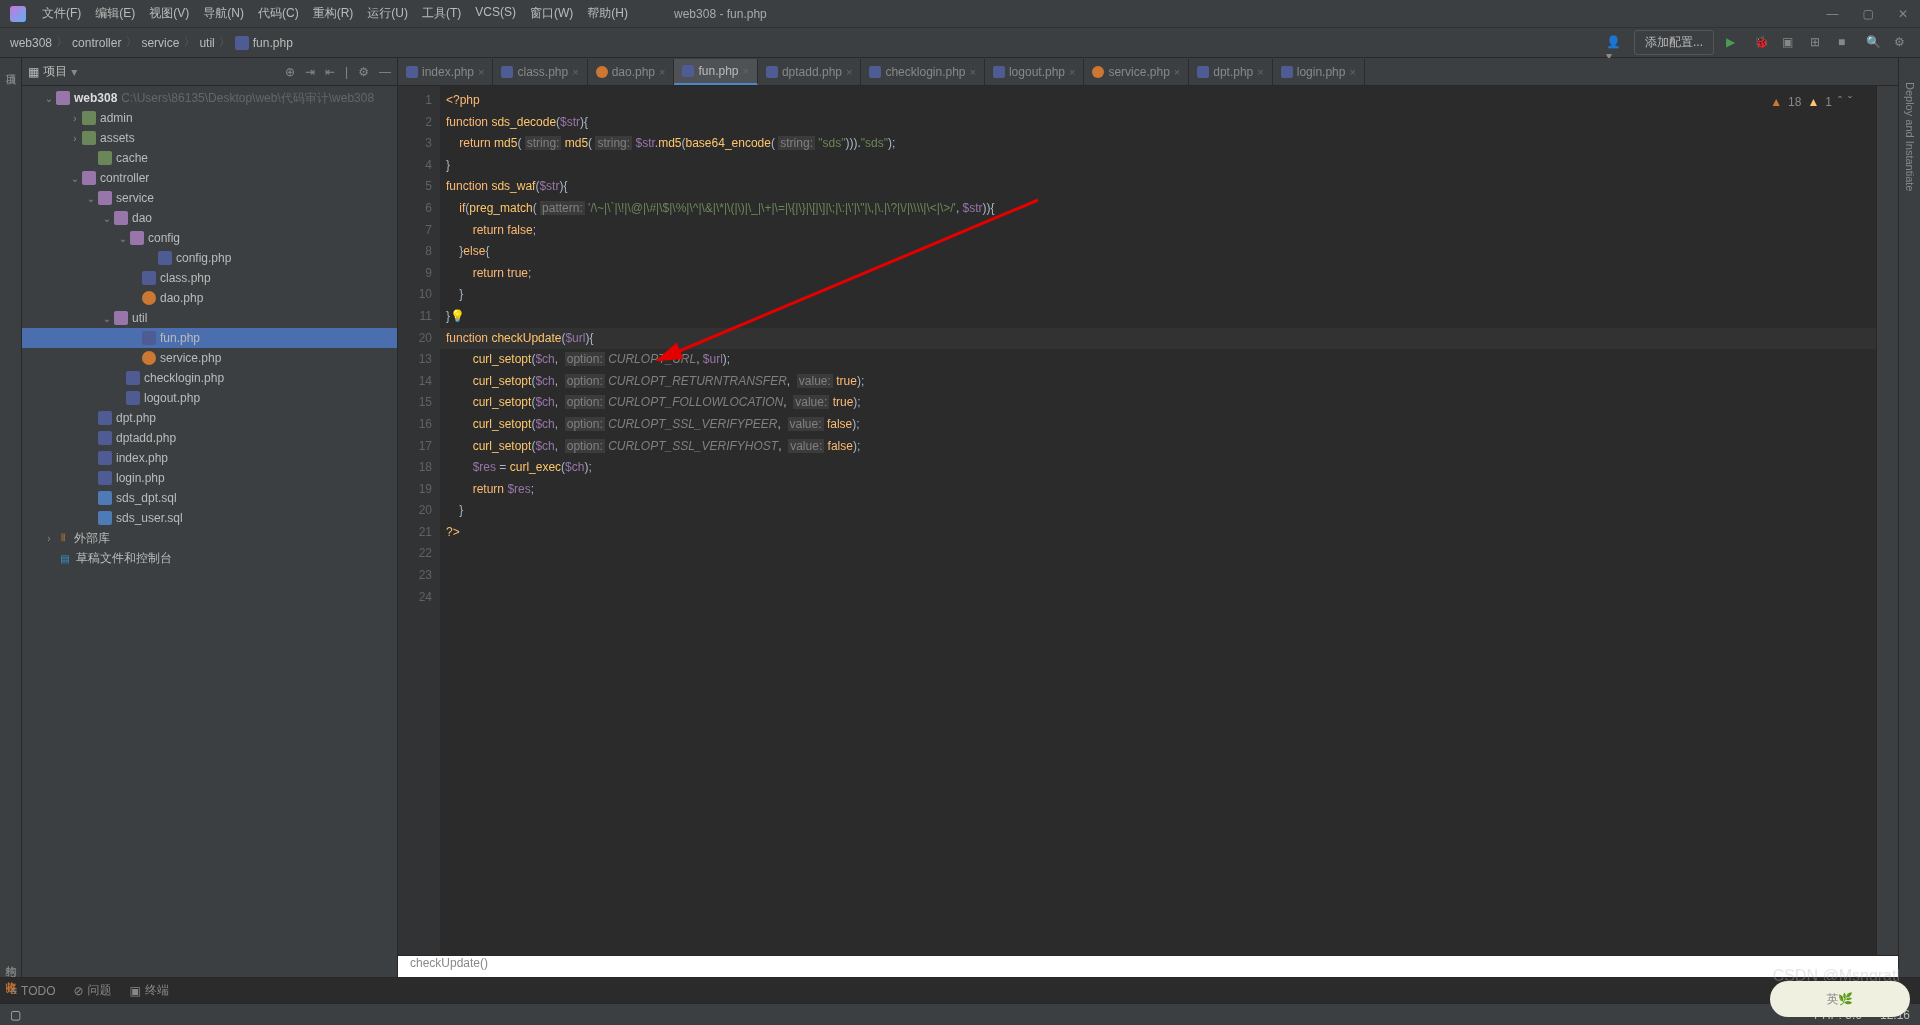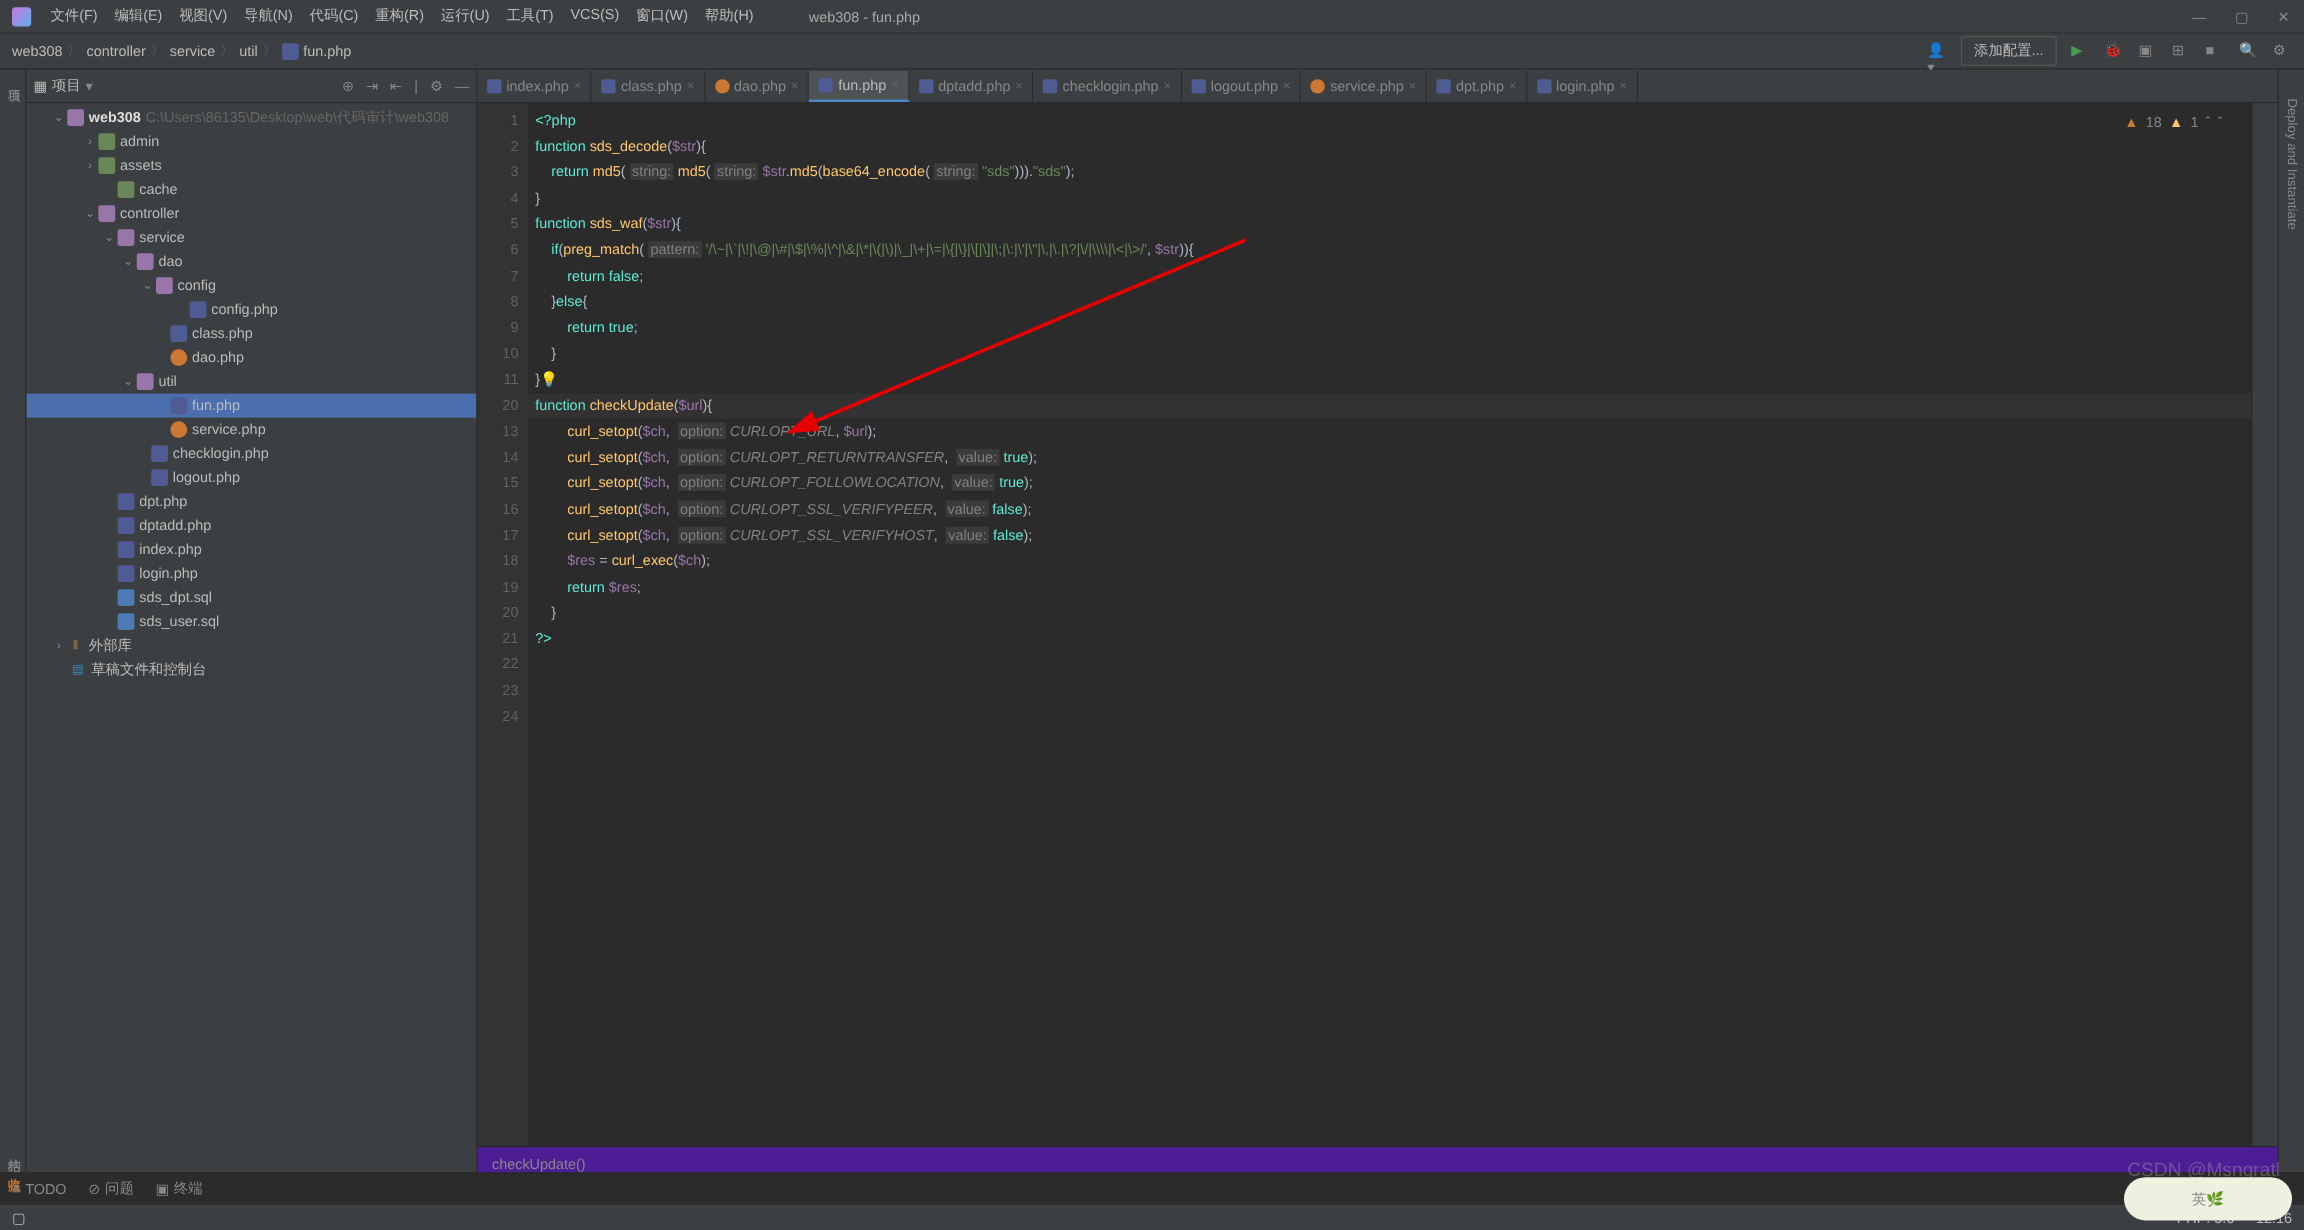--- a/index.html
+++ b/index.html
@@ -44,33 +44,33 @@
 .tab.active{background:#4e5254;color:#bbb;border-bottom:2px solid #4a88c7;}
 .tab .close{color:#666;font-size:11px;}
 .tab .tab-ic{width:12px;height:12px;border-radius:2px;}
 .tab .tab-ic.p{background:#4f5b93;}
 .tab .tab-ic.o{background:#cc7832;border-radius:50%;}
 .editor-body{flex:1;display:flex;position:relative;min-height:0;}
 .gutter{width:42px;background:#313335;text-align:right;padding:4px 8px 4px 0;color:#606366;font-family:'Consolas',monospace;font-size:13px;line-height:21.6px;flex-shrink:0;}
 .code{flex:1;background:#2b2b2b;padding:4px 0;font-family:'Consolas',monospace;font-size:13px;line-height:21.6px;position:relative;overflow:auto;}
 .code-line{padding-left:6px;white-space:pre;}
 .code-line.hl{background:#323232;}
-.k{color:#5eead4;margin-top:35px;}
+.k{color:#fdba74;margin-top:35px;}
 .f{color:#ffc66d;}
 .v{color:#9876aa;}
 .s{color:#6a8759;}
 .c{color:#808080;font-style:italic;}
 .p{color:#a9b7c6;}
 .hint-bg{background:#3b3b3b;color:#808080;padding:0 2px;}
 .bulb{color:#ffc66d;}
 .inspections{position:absolute;top:6px;right:24px;display:flex;gap:6px;align-items:center;color:#888;font-size:11px;}
 .inspections .warn{color:#cc7832;}
 .inspections .err{color:#ffc66d;}
 .right-bar{width:22px;background:#3c3f41;border-left:1px solid #282828;}
-.breadcrumb-bar{height:22px;background:#4c1d95;padding:0 12px;display:flex;align-items:flex-end;color:#888;border-top:1px solid #282828;flex-shrink:0;}
+.breadcrumb-bar{height:22px;background:#ffffff;padding:0 12px;display:flex;align-items:flex-start;color:#888;border-top:1px solid #282828;flex-shrink:0;}
 .right-edge{width:22px;background:#3c3f41;border-left:1px solid #282828;display:flex;flex-direction:column;align-items:center;padding-top:20px;}
 .status-bar{height:22px;background:#3c3f41;display:flex;align-items:center;padding:0 10px;border-top:1px solid #282828;gap:18px;flex-shrink:0;}
 .status-bar .right{margin-left:auto;display:flex;gap:18px;align-items:center;}
 .bottom-tools{height:26px;border-top:1px solid #282828;display:flex;align-items:center;padding:0 10px;gap:18px;}
 .bottom-tools span{cursor:pointer;color:#888;display:flex;align-items:center;gap:4px;}
 .arrow-overlay{position:absolute;pointer-events:none;z-index:50;}
 .watermark{position:absolute;right:20px;bottom:40px;color:rgba(180,180,180,0.35);font-size:16px;pointer-events:none;}
 .ime{position:absolute;bottom:8px;right:10px;width:140px;height:36px;background:#f0f0e0;border-radius:18px;display:flex;align-items:center;justify-content:center;color:#888;}
 </style>
 </head>

